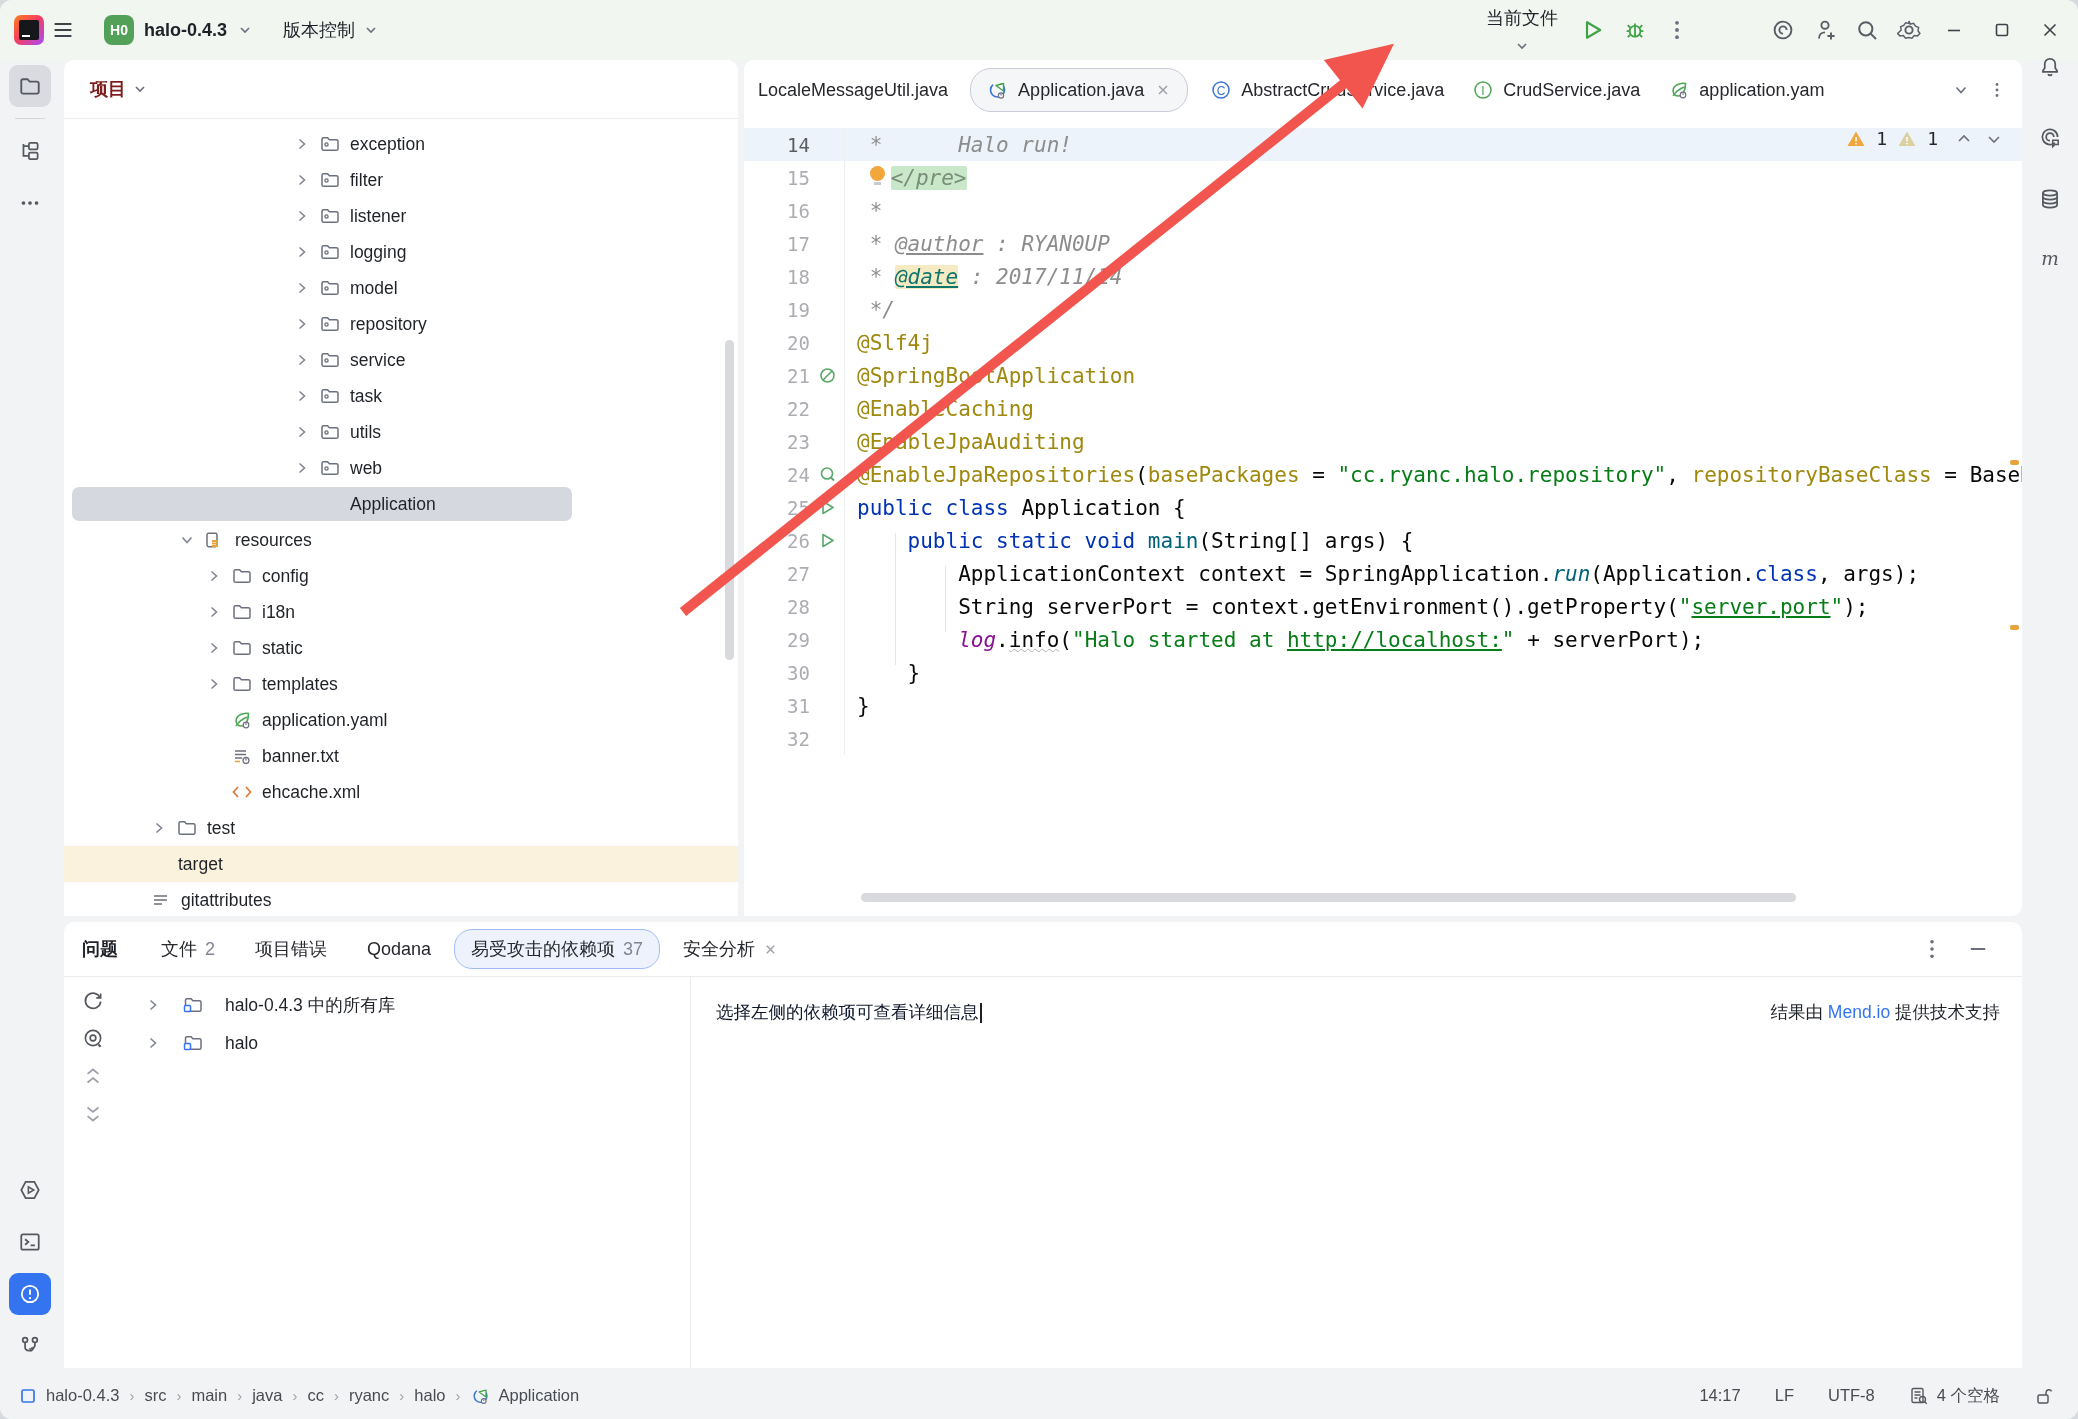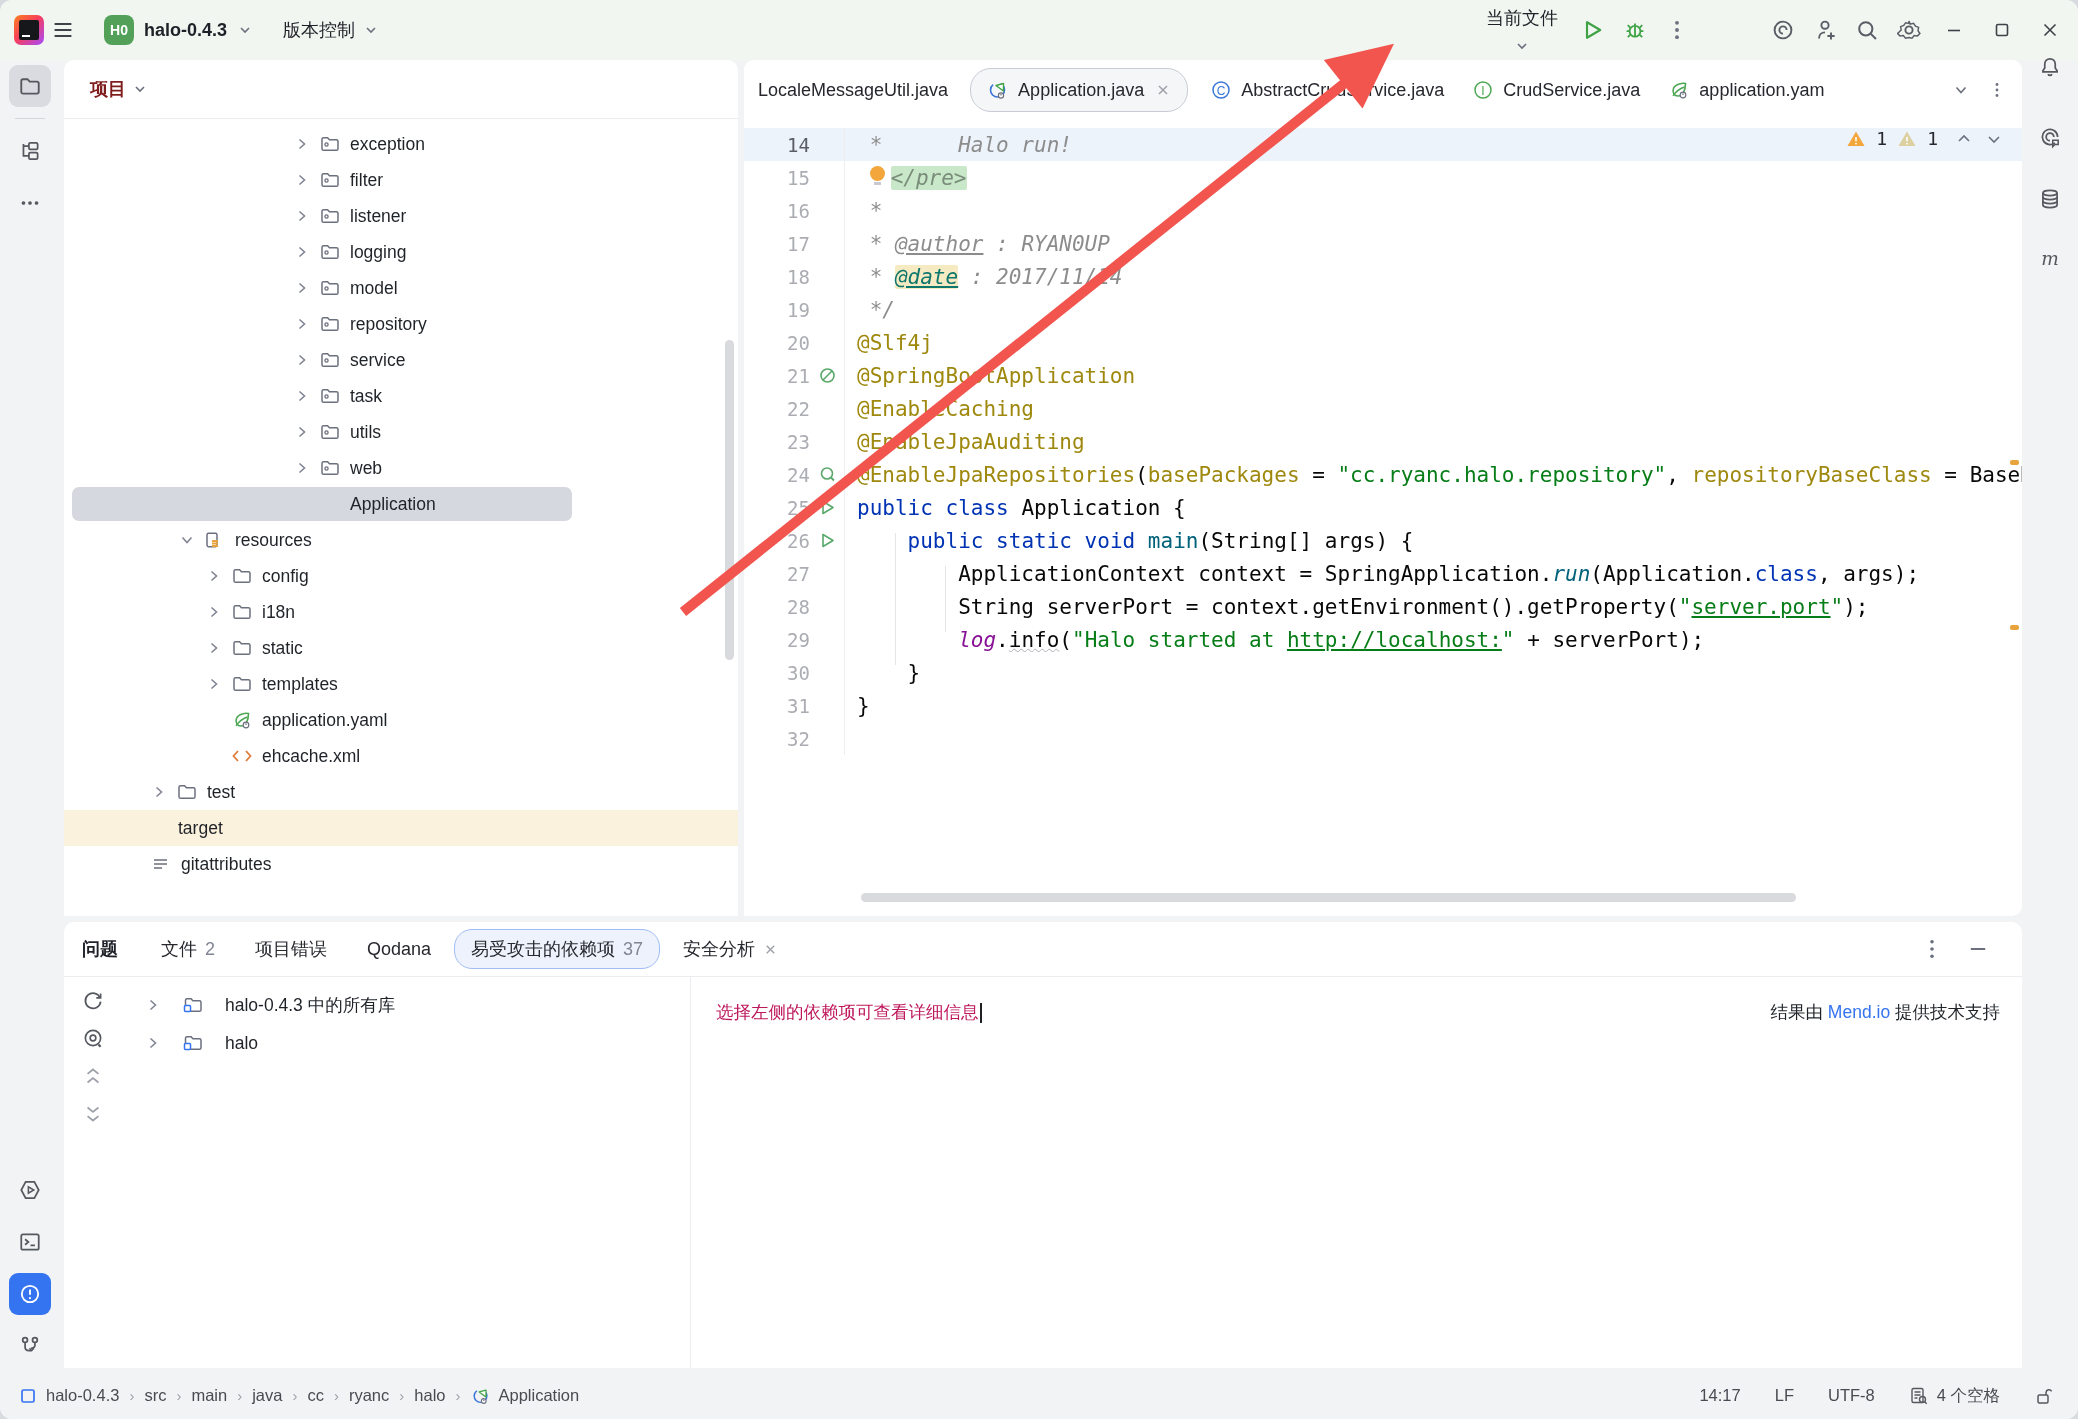--- a/index.html
+++ b/index.html
@@ -92,21 +92,21 @@
   .bp-tab .closex{color:#9DA0A8;}
   #bp-tools{margin-left:auto;display:flex;align-items:center;gap:22px;color:#6C707E;padding-right:14px;}
   #bp-toolbar{position:absolute;left:0;top:54px;width:58px;bottom:0;display:flex;flex-direction:column;align-items:center;padding-top:12px;gap:14px;}
   #bp-tree{position:absolute;left:58px;top:54px;width:568px;bottom:0;padding-top:10px;}
   .bprow{height:38px;display:flex;align-items:center;font-size:17.5px;color:#1F2328;gap:12px;}
   .bprow .chev{width:18px;height:18px;margin:0 8px 0 22px;}
   .bprow .chev svg{width:18px;height:18px;}
   .bprow .ticon{width:22px;height:22px;margin-right:9px;}
   .bprow .ticon svg{width:22px;height:22px;}
   #bp-divider{position:absolute;left:626px;top:54px;width:1px;bottom:0;background:#EBECF0;}
-  #bp-message{position:absolute;left:652px;top:78px;font-size:17.5px;color:#be185d;}
+  #bp-message{position:absolute;left:652px;top:78px;font-size:17.5px;color:#0f172a;}
   .text-caret{display:inline-block;width:2px;height:20px;background:#1F2023;vertical-align:middle;margin-left:1px;}
   #bp-footer{position:absolute;right:22px;top:78px;font-size:17.5px;color:#1F2328;}
   #bp-footer .link{color:#3574F0;}
   
   #statusbar{left:0;top:1372px;width:2078px;height:47px;display:flex;align-items:center;font-size:16.5px;color:#494B52;
              background:#F1F3F4;}
   #crumbs{display:flex;align-items:center;gap:10px;padding-left:18px;}
   .crumb{display:flex;align-items:center;gap:8px;}
   .crumb-sep{color:#9DA0A8;font-size:15px;}
   #status-right{margin-left:auto;display:flex;align-items:center;gap:34px;padding-right:24px;}
@@ -518,20 +518,30 @@
         </div>
         <div class="trow">
           <span style="width: 167px; flex: 0 0 auto;"></span>
           <span class="ticon"><svg viewBox="0 0 22 22" fill="none">
               <path d="M17.5 4.5C15 4 7.5 4.5 5.5 9.5c-1.7 4.2 1 7.5 4.5 7.5 4.5 0 7.5-5 7.5-12.5z" stroke="#4CA654" stroke-width="1.6"></path>
               <path d="M5 17c3-5 7-7.5 11.5-9" stroke="#4CA654" stroke-width="1.4"></path>
               <circle cx="15" cy="16" r="2.8" fill="#fff" stroke="#6C707E" stroke-width="1.2"></circle>
               <path d="M15 14.2v1.8" stroke="#6C707E" stroke-width="1.2"></path>
             </svg></span>
           <span class="lbl">application.yaml</span>
+        </div>
+        <div class="trow">
+          <span style="width: 167px; flex: 0 0 auto;"></span>
+          <span class="ticon"><svg viewBox="0 0 22 22" fill="none" stroke="#6C707E" stroke-width="1.6">
+              <path d="M4 6h11M4 9.5h11M4 13h7"></path>
+              <path d="M4 16.5h5" stroke="#E8A33D"></path>
+              <circle cx="15" cy="15.5" r="3" stroke-width="1.3"></circle>
+              <path d="M15 13.6v1.9" stroke-width="1.3"></path>
+            </svg></span>
+          <span class="lbl">banner.txt</span>
         </div>
         <div class="trow">
           <span style="width: 167px; flex: 0 0 auto;"></span>
           <span class="ticon"><svg viewBox="0 0 22 22" fill="none" stroke="#E07C3A" stroke-width="1.8">
               <path d="M7 6l-4.5 5L7 16M15 6l4.5 5L15 16"></path>
             </svg></span>
           <span class="lbl">ehcache.xml</span>
         </div>
         <div class="trow">
           <span style="width: 86px; flex: 0 0 auto;"></span>

